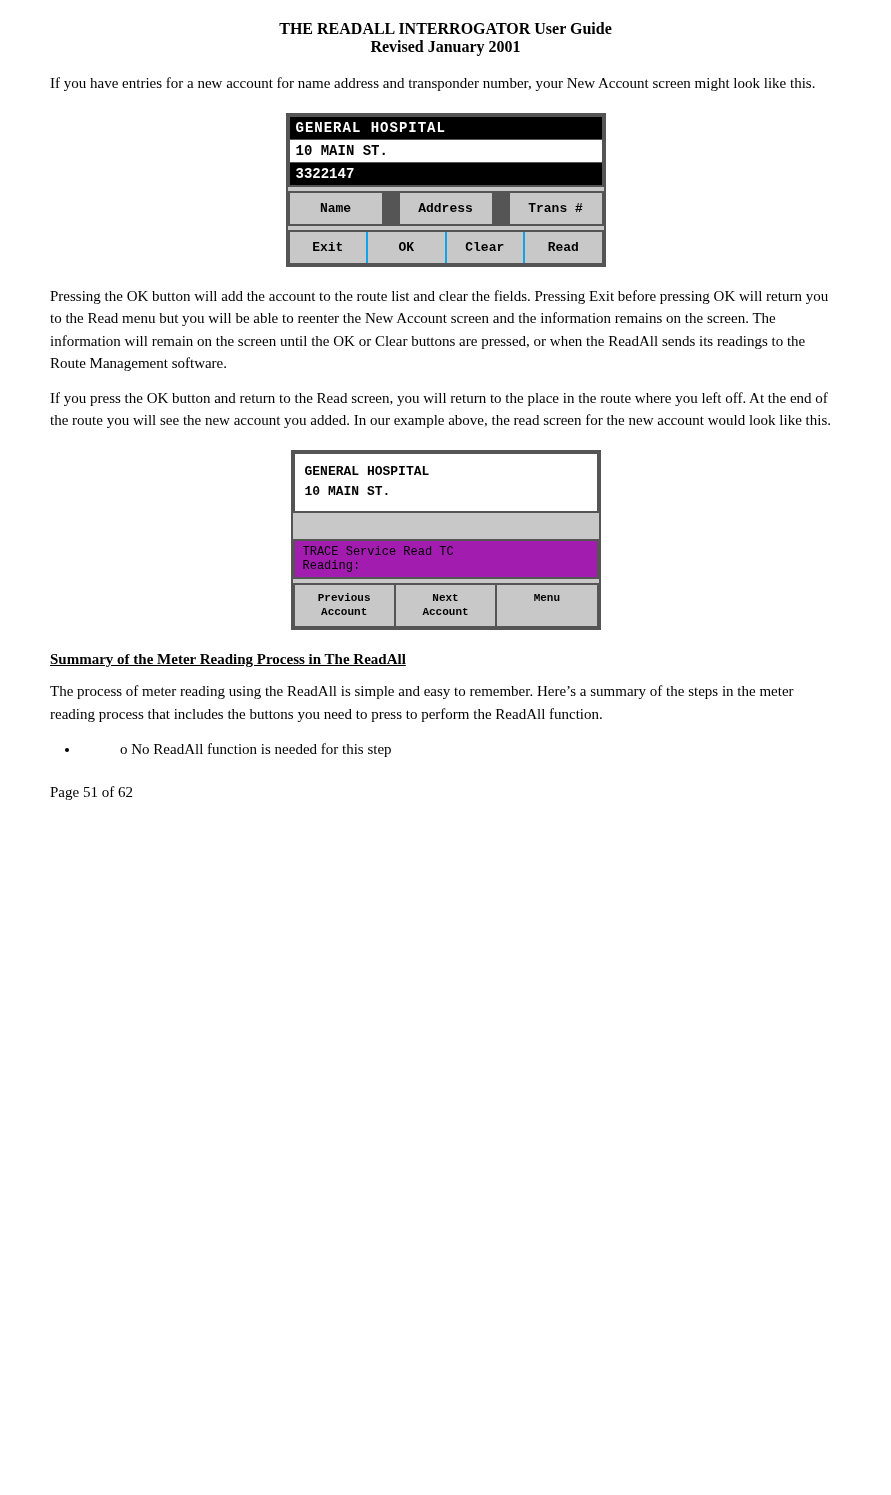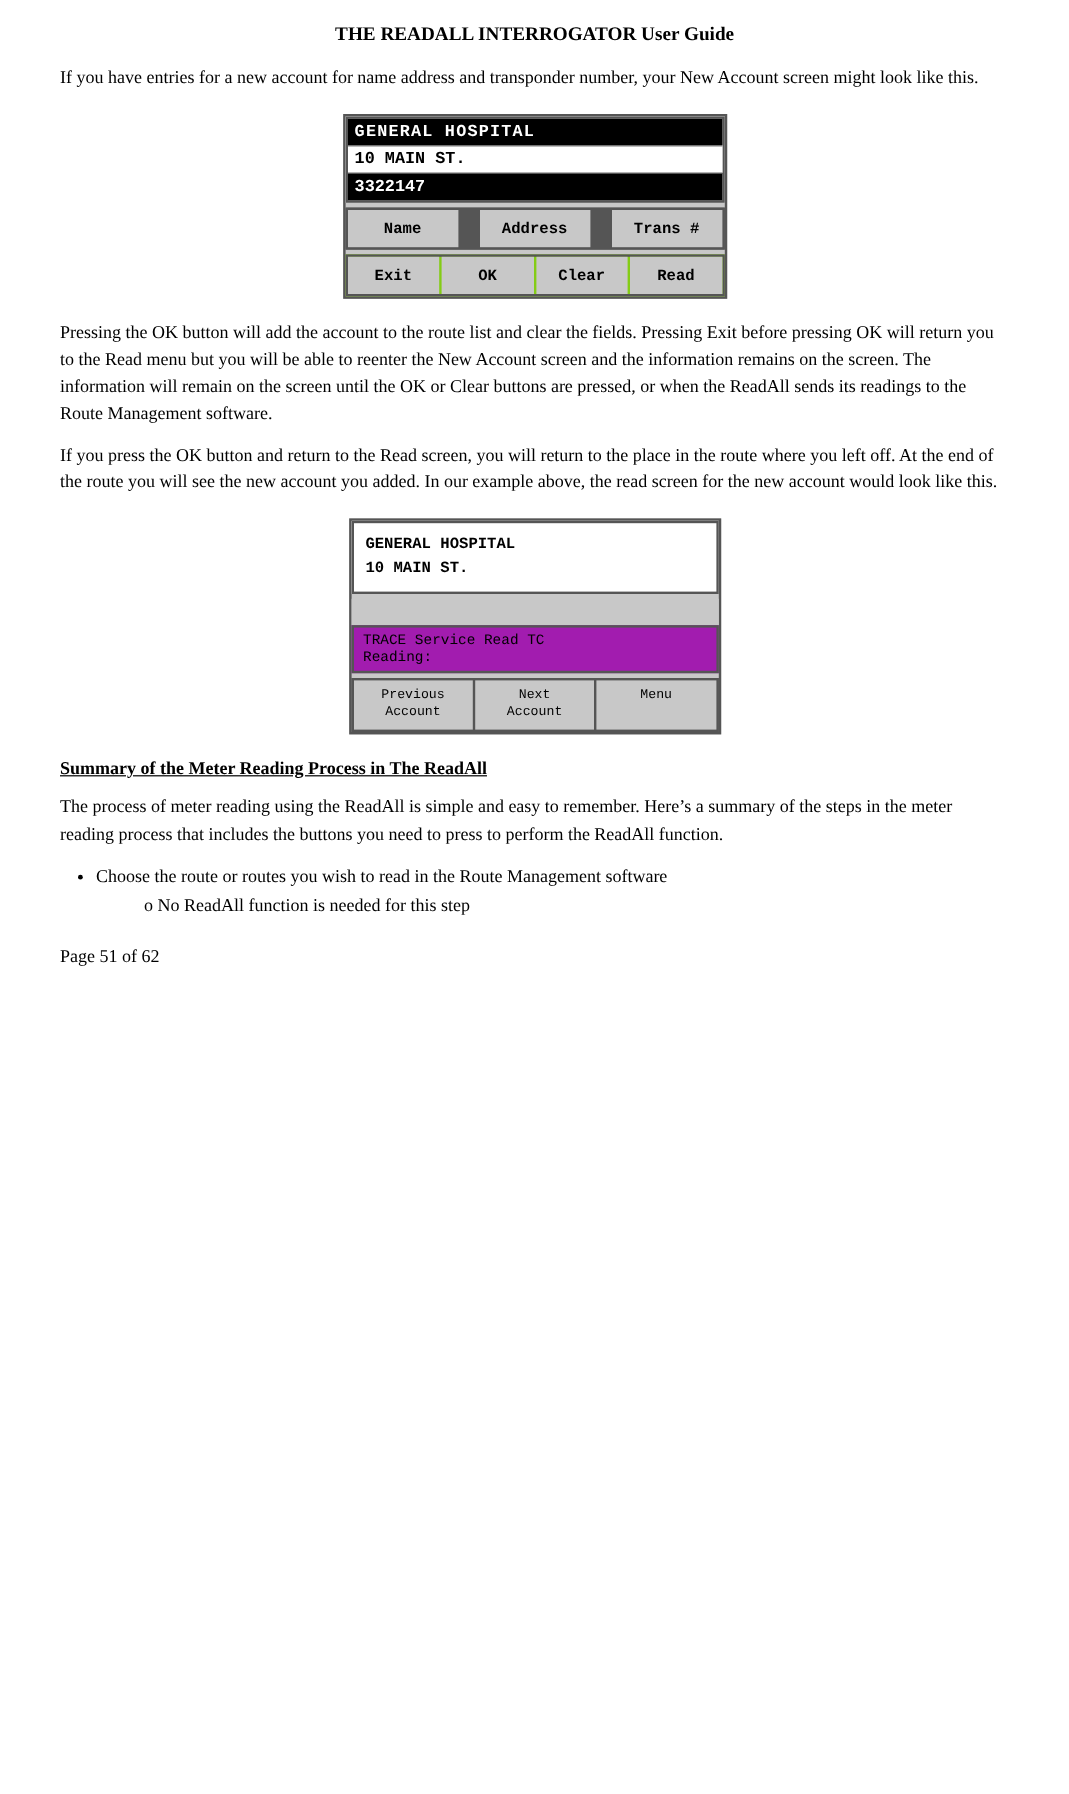--- a/index.html
+++ b/index.html
@@ -84,21 +84,21 @@
       font-family: 'Courier New', monospace;
       font-size: 13px;
       font-weight: bold;
       padding: 8px 4px;
       text-align: center;
     }
     .screen-bottom-buttons {
       display: grid;
       grid-template-columns: 1fr 1fr 1fr 1fr;
       border: 2px solid #555;
-      background: #84cc16;
+      background: #0ea5e9;
       gap: 2px;
     }
     
     .read-screen {
       width: 310px;
       background: #c8c8c8;
       border: 2px solid #555;
     }
     .read-screen-text {
       background: #fff;
@@ -126,21 +126,21 @@
       display: grid;
       grid-template-columns: 1fr 1fr 1fr;
       border: 2px solid #555;
       background: #555;
       gap: 2px;
     }
     .nav-btn {
       background: #c8c8c8;
       font-family: 'Courier New', monospace;
       font-size: 11px;
-      font-weight: normal;
+      font-weight: bold;
       padding: 6px 4px;
       text-align: center;
       line-height: 1.3;
     }
     .section-header {
       text-decoration: underline;
       font-size: 15px;
       font-weight: bold;
       margin-bottom: 10px;
       margin-top: 10px;
@@ -167,20 +167,21 @@
       text-align: left;
       margin-top: 20px;
       font-size: 15px;
     }
   </style>
 </head>
 <body>
 
 <div class="page-header">
   <h1>THE READALL INTERROGATOR User Guide</h1>
+  <h1>Revised January 2001</h1>
 </div>
 
 <p>If you have entries for a new account for name address and transponder number, your New Account screen might look like this.</p>
 
 <div class="screen-container">
   <div class="new-account-screen">
     <div class="screen-top">
       <div class="screen-top-row1">GENERAL HOSPITAL</div>
       <div class="screen-top-row2">10 MAIN ST.</div>
       <div class="screen-top-row3">3322147</div>
@@ -227,21 +228,20 @@
     </div>
   </div>
 </div>
 
 <p class="section-header">Summary of the Meter Reading Process in The ReadAll</p>
 
 <p>The process of meter reading using the ReadAll is simple and easy to remember.  Here’s a summary of the steps in the meter reading process that includes the buttons you need to press to perform the ReadAll function.</p>
 
 <ul>
   <li class="bullet-item">
-    <span>Choose the route or routes you wish to read in the Route Management software</span>
     <ul style="list-style:none; margin-left:20px;">
       <li class="sub-item">No ReadAll function is needed for this step</li>
     </ul>
   </li>
 </ul>
 
 <div class="page-footer">
   <p>Page 51 of 62</p>
 </div>
 

